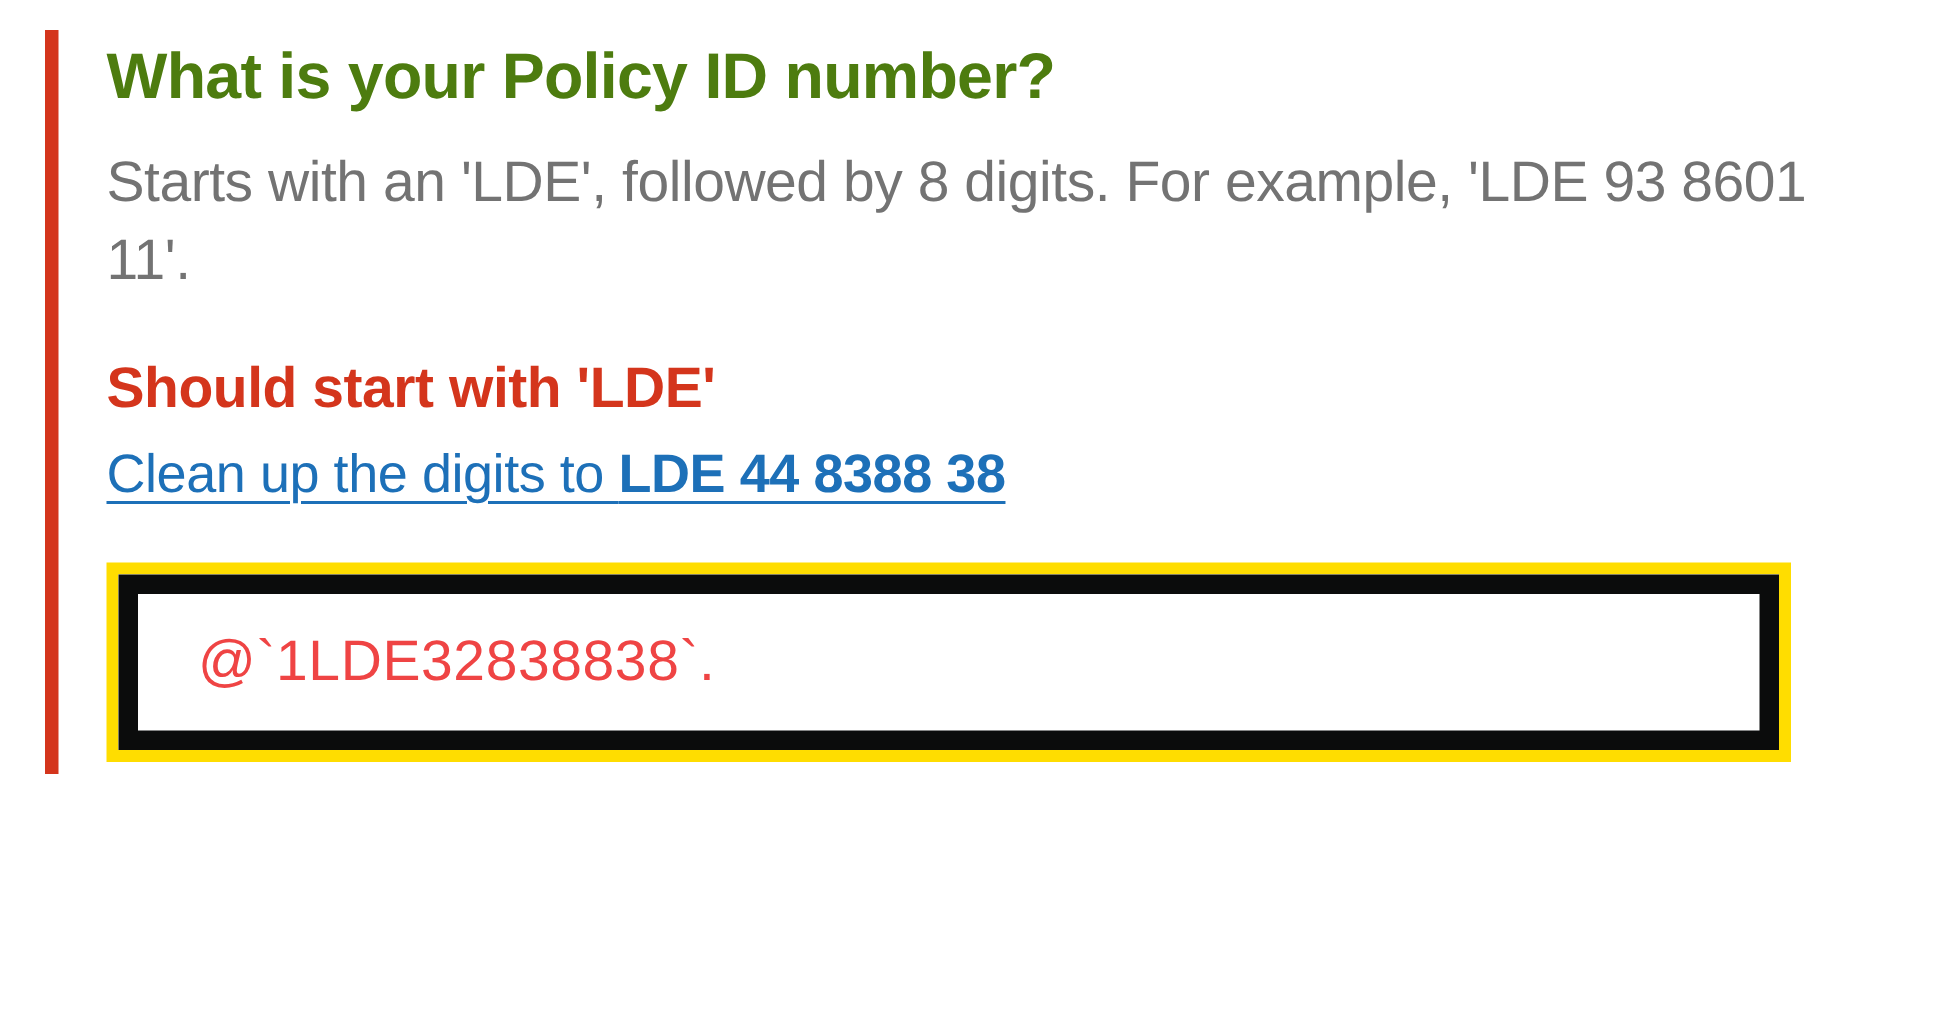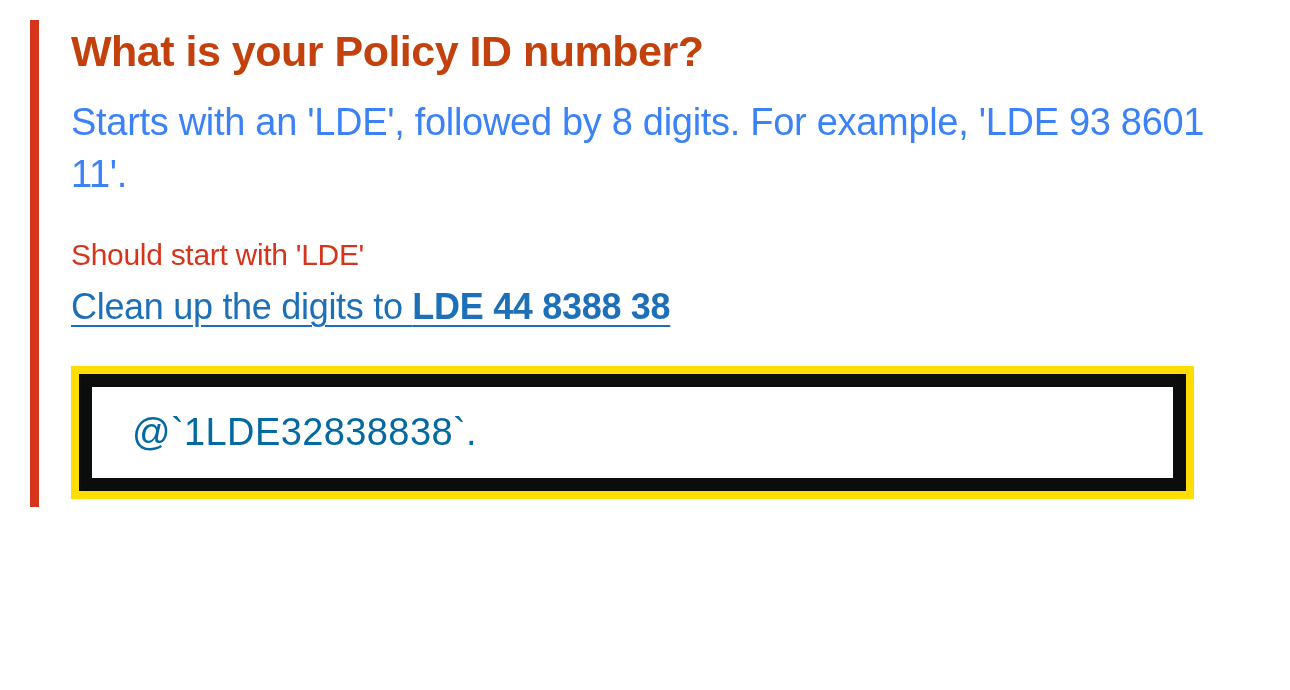--- a/index.html
+++ b/index.html
@@ -12,35 +12,35 @@
     .form-group {
       border-left: 9px solid #d4351c;
       padding-left: 32px;
       padding-top: 8px;
       padding-bottom: 8px;
       position: relative;
     }
     .legend {
       font-size: 43px;
       font-weight: 700;
-      color: #c2410c;
+      color: #4d7c0f;
       letter-spacing: -0.5px;
       line-height: 1.1;
       margin-bottom: 22px;
     }
     .hint {
       font-size: 38px;
-      color: #3b82f6;
+      color: #737373;
       line-height: 1.35;
       letter-spacing: -0.3px;
       margin-bottom: 38px;
     }
     .error-message {
-      font-size: 30px;
-      font-weight: 400;
+      font-size: 38px;
+      font-weight: 700;
       color: #d4351c;
       letter-spacing: -0.3px;
       margin-bottom: 14px;
     }
     .suggestion-link {
       font-size: 36px;
       color: #1d70b8;
       text-decoration: underline;
       text-underline-offset: 6px;
       text-decoration-thickness: 2px;
@@ -54,21 +54,21 @@
       display: inline-block;
       border: 8px solid #ffdd00;
       width: 1123px;
     }
     .policy-input {
       width: 100%;
       border: 13px solid #0b0c0c;
       font-size: 38px;
       font-family: inherit;
       padding: 24px 30px 24px 40px;
-      color: #0369a1;
+      color: #ef4444;
       background: #fff;
       outline: none;
       letter-spacing: 0.4px;
     }
   </style>
 </head>
 <body>
 
 <div class="form-group">
   <h1 class="legend">What is your Policy ID number?</h1>

